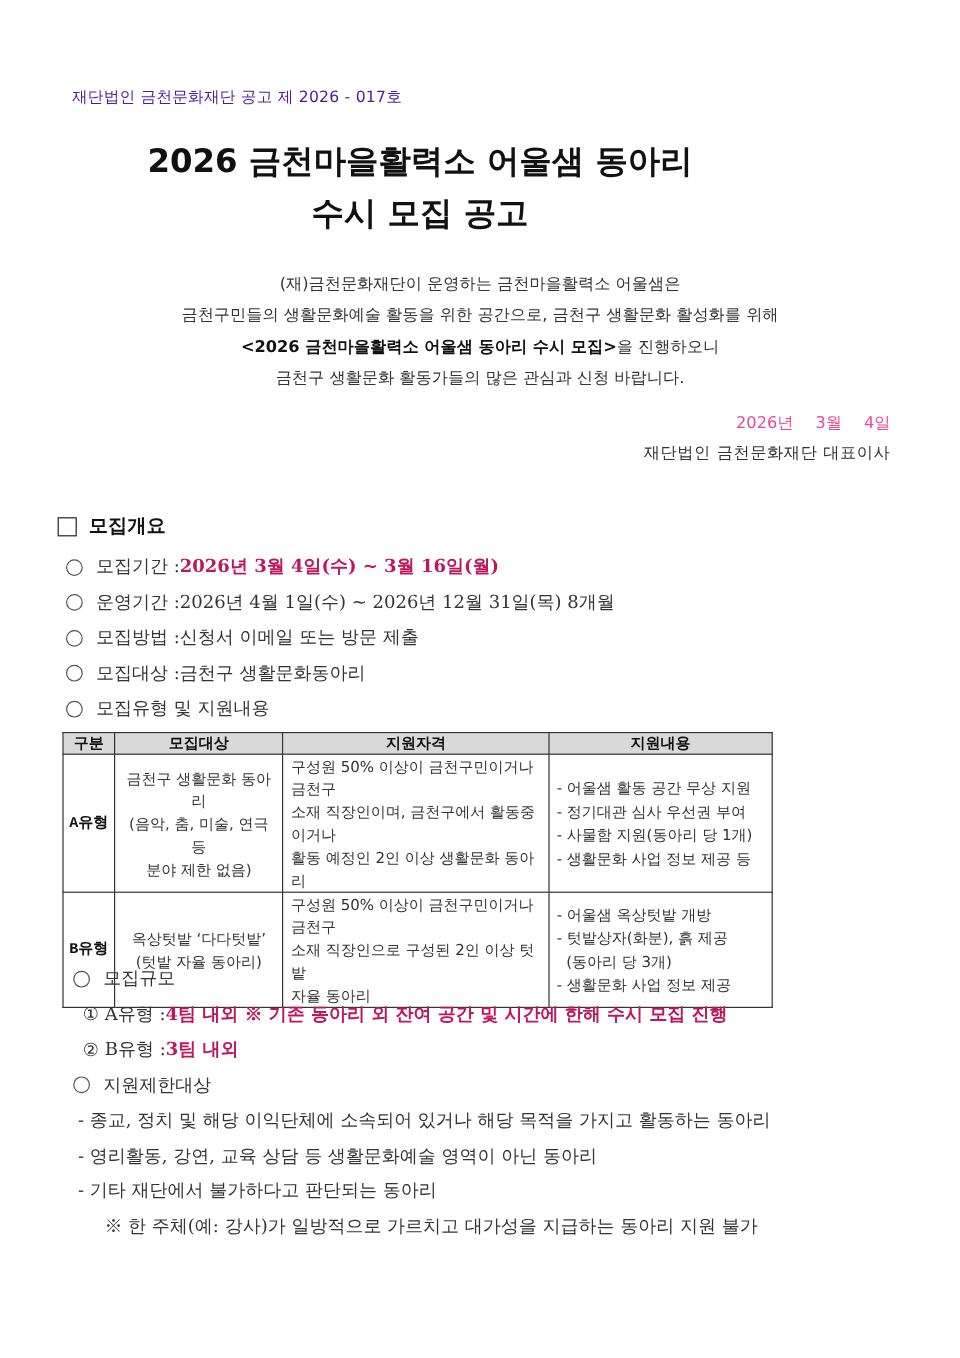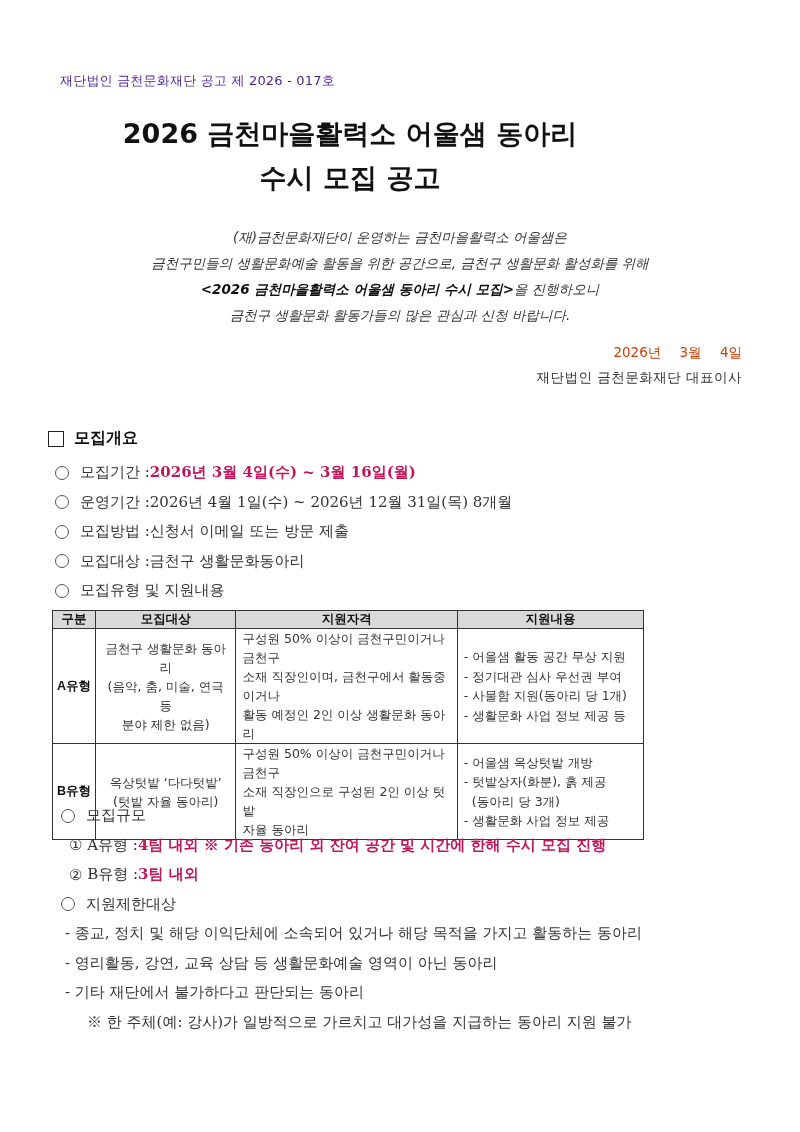--- a/index.html
+++ b/index.html
@@ -3,37 +3,37 @@
 <meta charset="utf-8">
 <style>
   html, body { margin: 0; padding: 0; background: #ffffff; }
   body { width: 800px; height: 1132px; position: relative; overflow: hidden;
          font-family: "DejaVu Sans", "Liberation Sans", sans-serif; color: #222; }
   .abs { position: absolute; }
   .notice-no { left: 60px; top: 72px; font-size: 13px; color: #4c1d95; letter-spacing: 0.2px; }
   .title { left: 0; width: 700px; text-align: center; font-weight: bold; color: #111; font-size: 27px; }
   .title1 { top: 116px; }
   .title2 { top: 160px; }
-  .intro { left: 0; width: 800px; text-align: center; font-size: 13.5px; color: #333; line-height: 26px; top: 224px; font-style: italic; }
+  .intro { left: 0; width: 800px; text-align: center; font-size: 13.5px; color: #333; line-height: 26px; top: 224px; }
   .intro .b { font-weight: bold; color: #111; }
-  .date { right: 58px; top: 344px; font-size: 13.5px; color: #c2410c; word-spacing: 14px; }
+  .date { right: 58px; top: 344px; font-size: 13.5px; color: #ec4899; word-spacing: 14px; }
   .signer { right: 58px; top: 369px; font-size: 13.5px; color: #333; letter-spacing: 0.5px; }
   .sec-head { left: 48px; top: 428px; font-size: 16px; font-weight: bold; color: #111; display: flex; align-items: center; }
   .sq { display: inline-block; width: 14px; height: 14px; border: 1.5px solid #222; margin-right: 10px; }
   .items { left: 55px; top: 458px; font-family: "DejaVu Serif", "Liberation Serif", serif; font-size: 15px; color: #333; }
   .item { height: 29.5px; display: flex; align-items: center; white-space: nowrap; }
   .circ { display: inline-block; width: 12px; height: 12px; border: 1.2px solid #555; border-radius: 50%; margin-right: 11px; }
   .val-bold { font-weight: bold; color: #be185d; font-family: "DejaVu Serif", serif; }
 
   table.tbl { position: absolute; left: 52px; top: 610px; width: 592px; border-collapse: collapse;
               font-size: 12.5px; color: #333; font-family: "DejaVu Sans", sans-serif; }
   .tbl th, .tbl td { border: 1px solid #333; }
   .tbl th { background: #d9d9d9; height: 17px; font-weight: bold; color: #111; font-size: 12.5px; padding: 0; }
   .tbl td { vertical-align: middle; line-height: 19px; }
-  .tbl td.type { text-align: center; font-weight: bold; color: #111; font-family: Liberation Sans, sans-serif; }
+  .tbl td.type { text-align: center; font-weight: bold; color: #111; font-family: Liberation Mono, monospace; }
   .tbl td.target { text-align: center; padding: 0 4px; }
   .tbl td.qual { text-align: left; padding: 0 6px; }
   .tbl td.support { text-align: left; padding: 0 6px; line-height: 19.5px; }
   .rowA td { height: 80px; }
   .rowB td { height: 81px; }
 
   .items2 { left: 61px; top: 801px; font-family: "DejaVu Serif", "Liberation Serif", serif; font-size: 15px; color: #333; }
   .line { height: 29.5px; display: flex; align-items: center; white-space: nowrap; }
   .ind1 { padding-left: 8px; }
   .ind2 { padding-left: 26px; }

